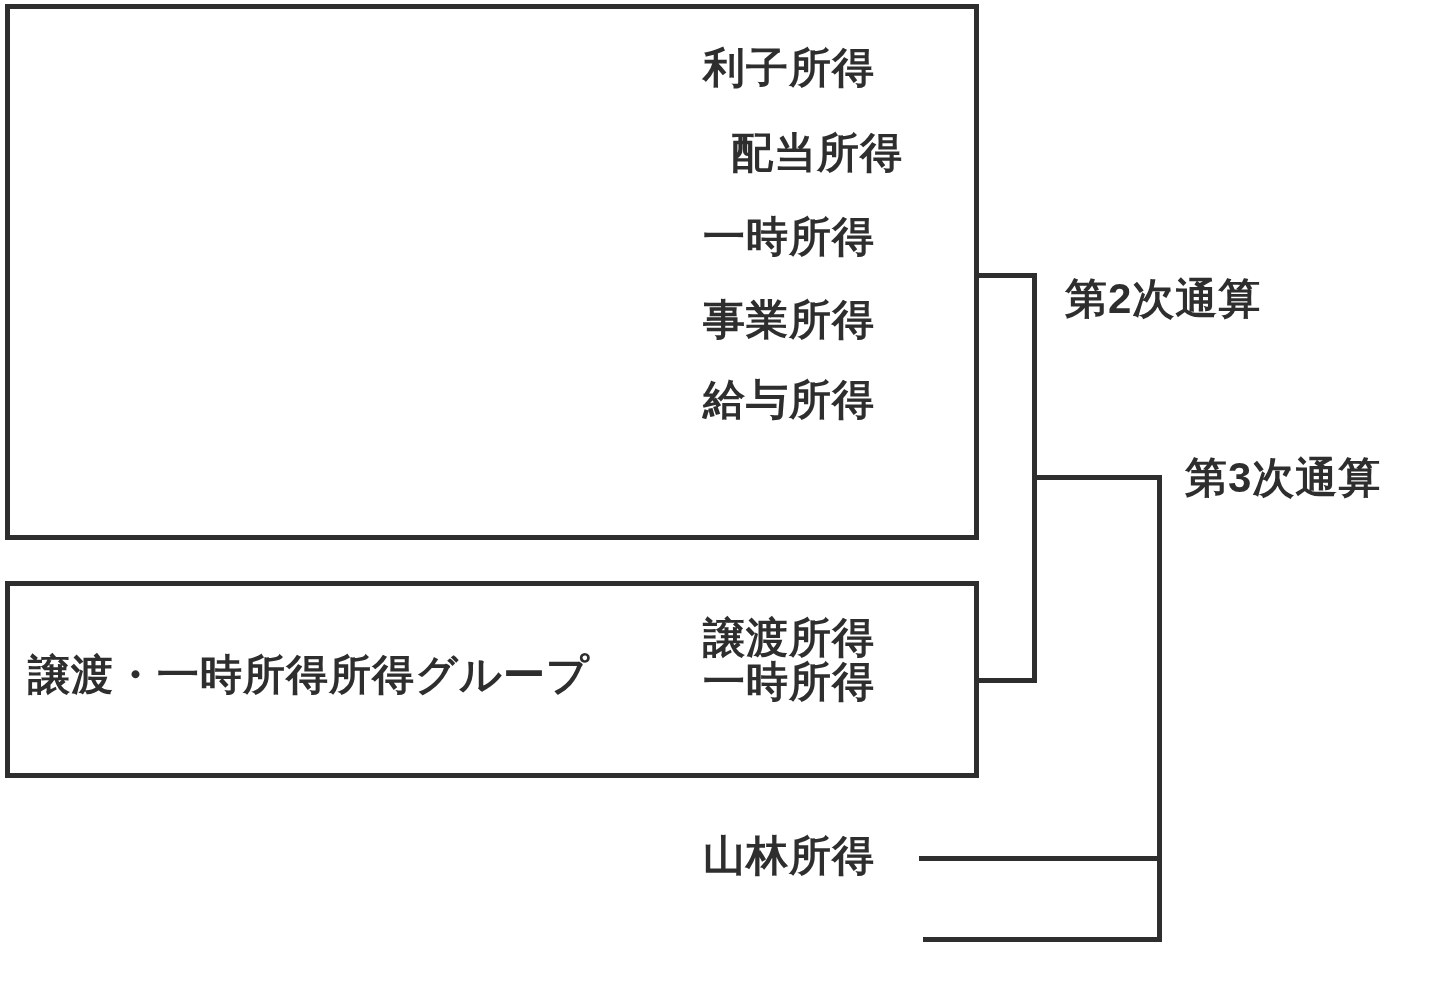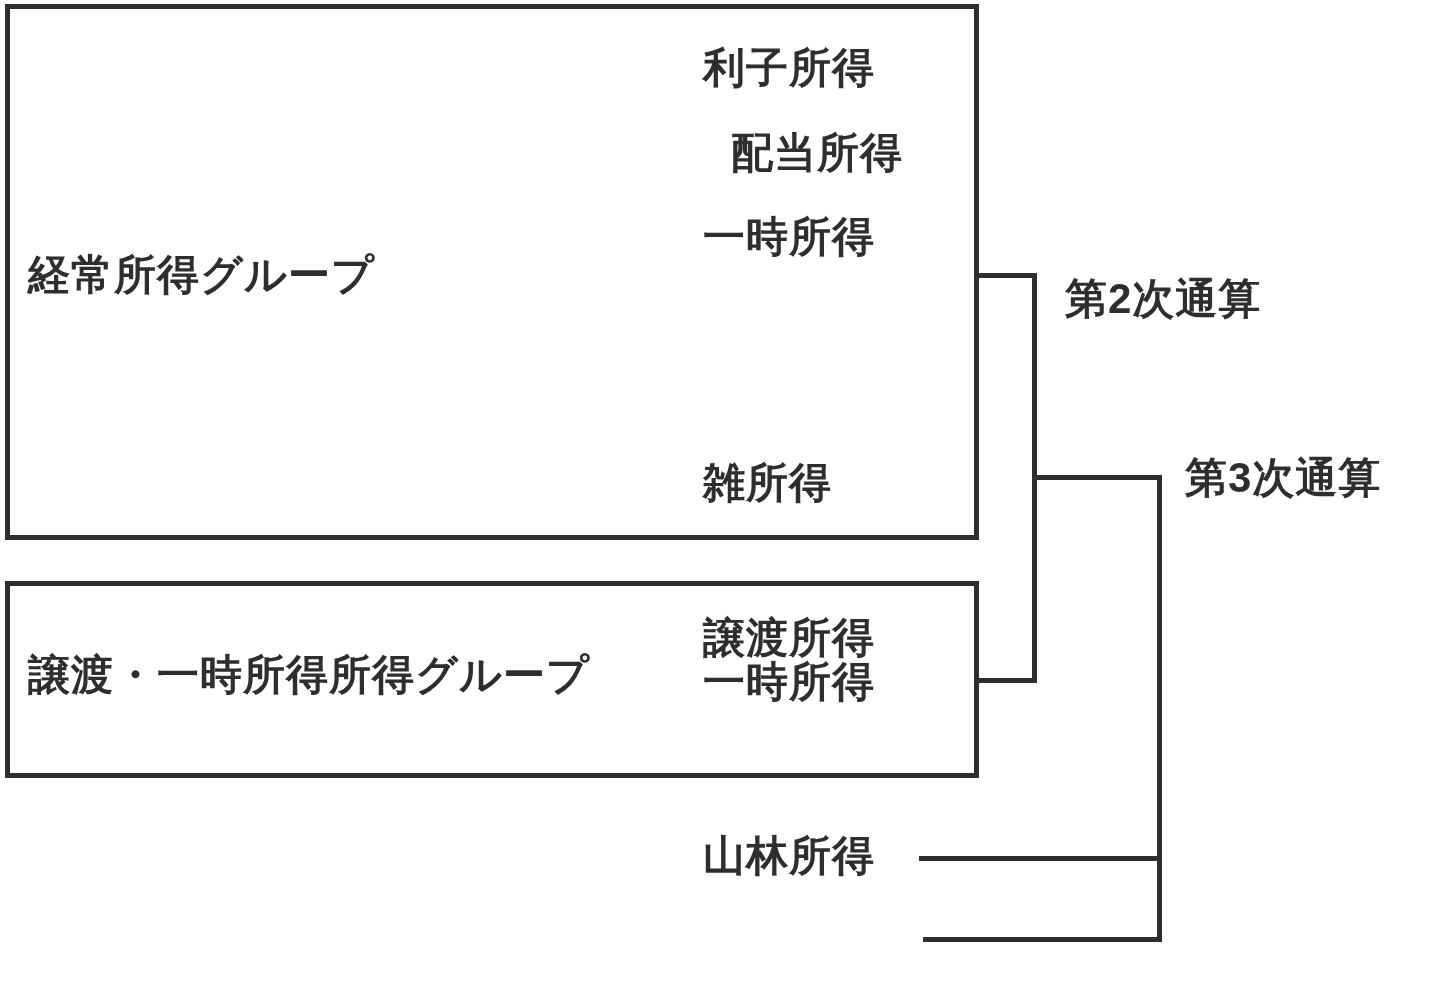--- a/index.html
+++ b/index.html
@@ -64,26 +64,26 @@
   .seg3-vert    { left: 1157px; top: 475px; width: 5px;   height: 467px; }
   .seg3-forest  { left: 919px;  top: 856px; width: 238px; height: 5px;   }
   .seg3-retire  { left: 923px;  top: 937px; width: 234px; height: 5px;   }
 </style>
 </head>
 <body>
 
 <div class="canvas">
 
   <div class="group-box box-ordinary"></div>
-  <div class="txt group-label-1">経常所得グループ</div>
 
   <div class="txt item-0">利子所得</div>
   <div class="txt item-1">配当所得</div>
   <div class="txt item-2">一時所得</div>
-  <div class="txt item-5">雑所得</div>
+  <div class="txt item-3">事業所得</div>
+  <div class="txt item-4">給与所得</div>
 
   <div class="group-box box-transfer"></div>
   <div class="txt group-label-2">譲渡・一時所得所得グループ</div>
 
   <div class="txt item-t0">譲渡所得</div>
   <div class="txt item-t1">一時所得</div>
 
   <div class="txt item-s0">山林所得</div>
 
   <div class="txt agg-2">第2次通算</div>

